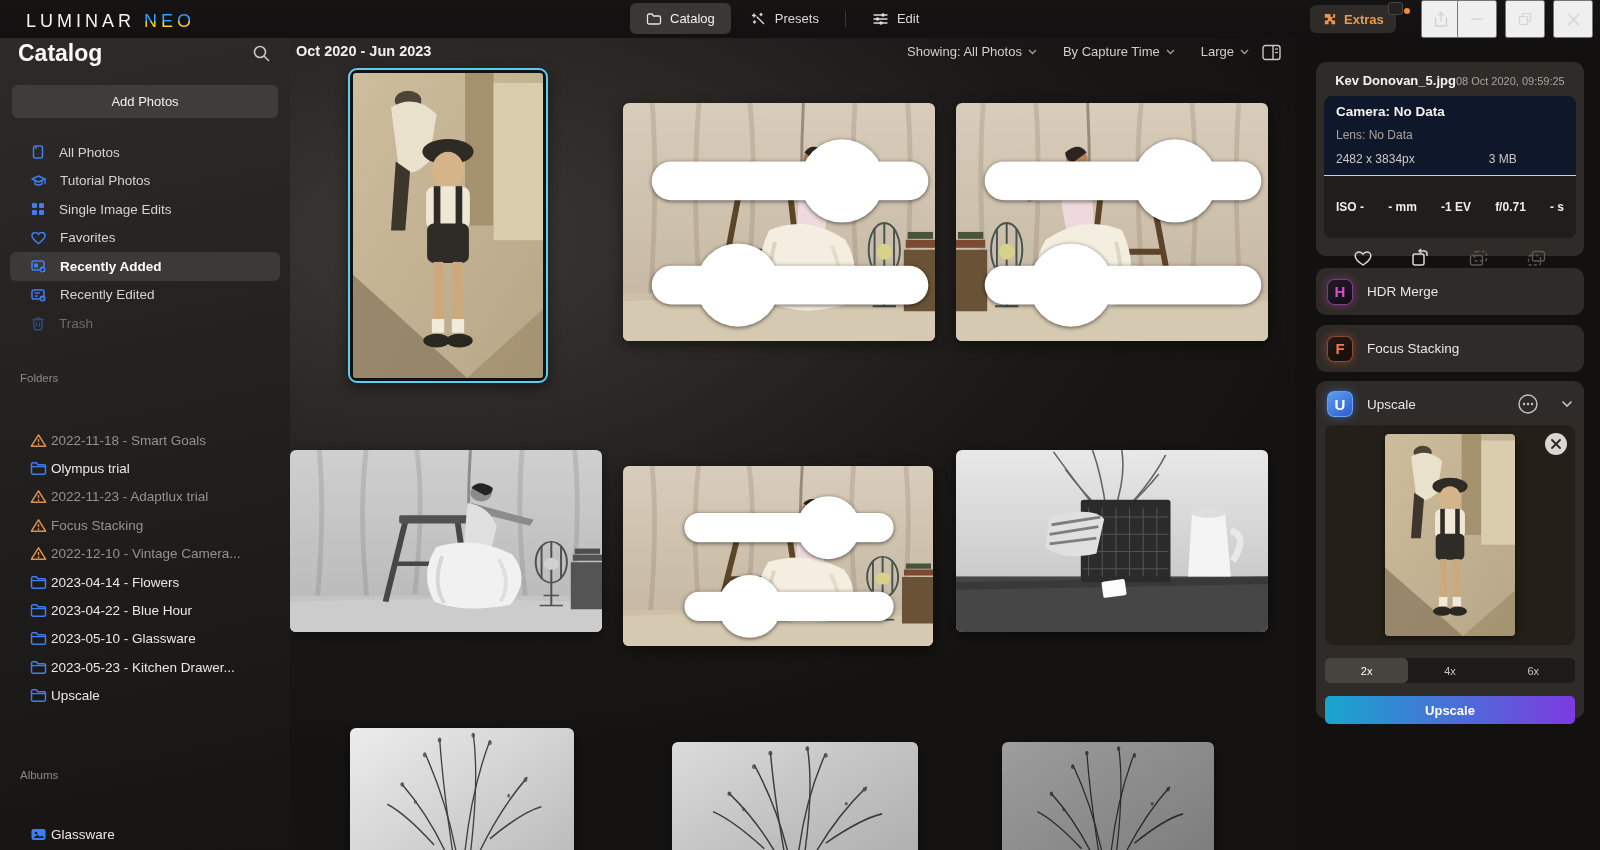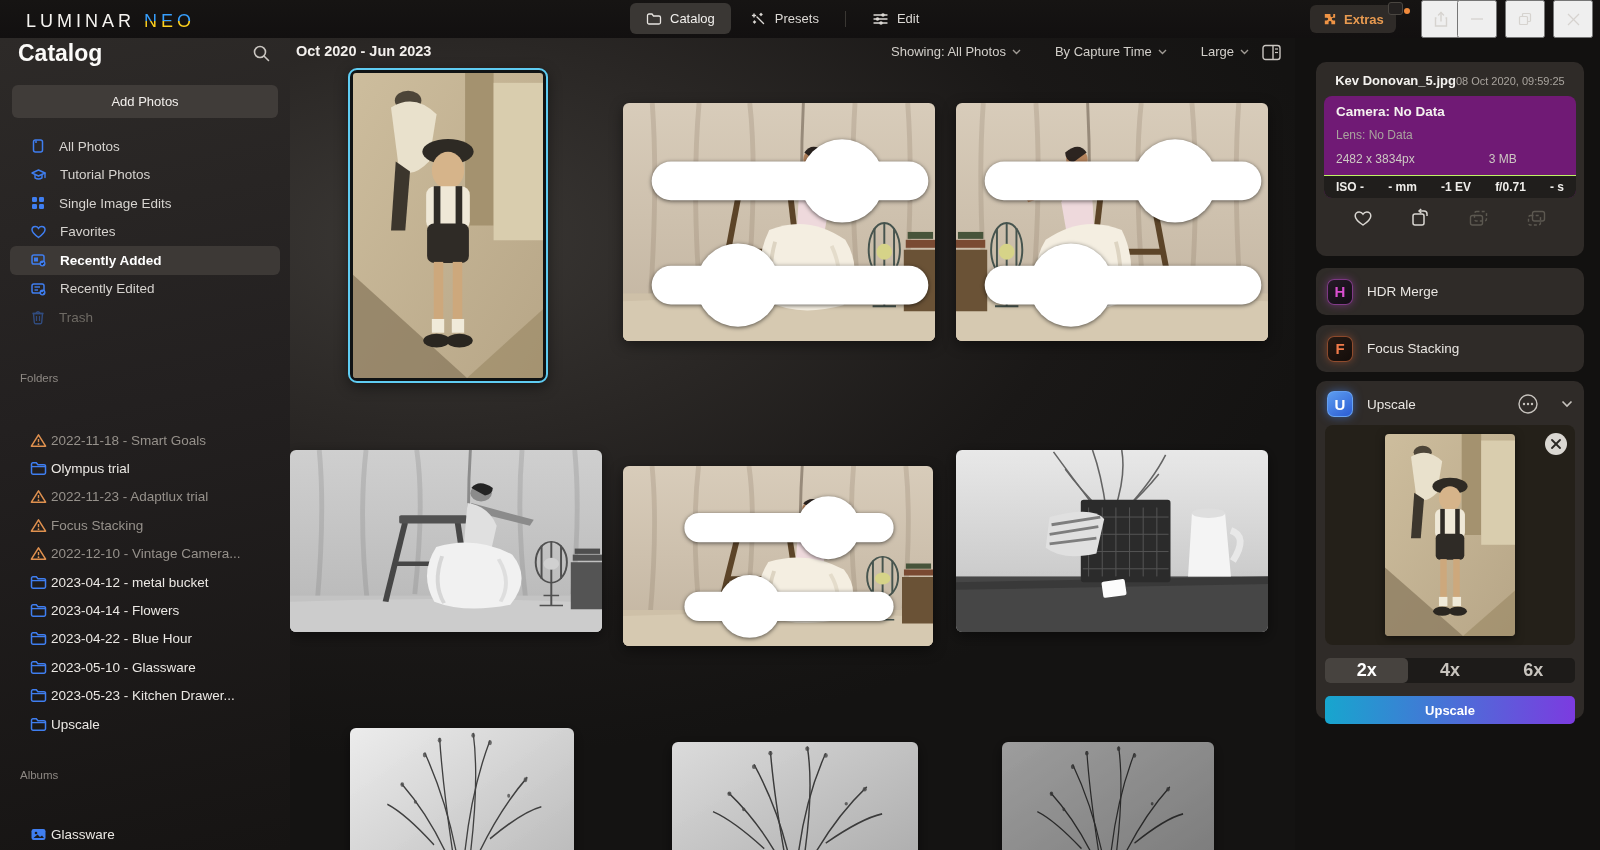--- a/index.html
+++ b/index.html
@@ -30,69 +30,69 @@
                 border-radius:50%; background:#f08a3c; }
 
   
   .sidebar { position:absolute; left:0; top:38px; width:290px; height:812px;
              background:linear-gradient(168deg,#2d2a28 0%,#232020 45%,#161413 100%); z-index:10; }
   .cat-title { position:absolute; left:18px; top:2px; font-size:23px; font-weight:bold; color:#fbfaf8; }
   .search-ic { position:absolute; left:252px; top:6px; }
   .addbtn { position:absolute; left:12px; top:47px; width:266px; height:33px;
             background:#403c39; border-radius:6px; border:none; color:#f2efec;
             font-size:13px; font-family:inherit; cursor:pointer; }
-  .navlist { position:absolute; left:10px; top:94px; width:270px; }
+  .navlist { position:absolute; left:10px; top:100px; width:270px; }
   .navitem { display:flex; align-items:center; gap:13px; height:28.5px; padding-left:20px;
              border-radius:6px; font-size:13.5px; color:#d6d3cf; cursor:pointer; }
   .navitem.selected { background:#3d3936; color:#ffffff; font-weight:bold; }
   .navitem.disabled { color:#6e6a64; }
   .navitem.disabled svg { opacity:.45; }
   .sec-header { position:absolute; left:20px; font-size:11.5px; color:#8d8883; }
   .folderlist { position:absolute; left:10px; top:388px; width:276px; }
   .folderitem { display:flex; align-items:center; gap:4px; height:28.4px; padding-left:20px;
                 font-size:13.5px; color:#ebe8e4; cursor:pointer; white-space:nowrap; }
   .folderitem.warn { color:#96918b; }
   .albumitem { position:absolute; left:10px; top:782px; width:270px; }
 
   
   .content { position:absolute; left:290px; top:38px; width:1005px; height:812px;
              background:radial-gradient(900px 520px at 140px 200px,#3b3835 0%,#2a2725 38%,#1a1817 72%,#141312 100%); }
   .daterange { position:absolute; left:6px; top:5px; font-size:14.5px; font-weight:bold; color:#f2efec; }
   .gridbar { position:absolute; right:46px; top:6px; display:flex; align-items:center; gap:26px;
              font-size:13px; color:#d2cfca; }
-  .dropdown { display:flex; align-items:center; gap:6px; cursor:pointer;margin-left:8px; }
+  .dropdown { display:flex; align-items:center; gap:6px; cursor:pointer; }
   .paneltoggle { position:absolute; right:14px; top:6px; cursor:pointer; }
   .vscroll { position:absolute; left:1006px; top:32px; width:5px; height:92px;
              border-radius:3px; background:#5c5853; }
 
   .photo { position:absolute; border-radius:6px; overflow:hidden; cursor:pointer;
            box-shadow:0 4px 14px rgba(0,0,0,.45); }
   .photo svg { display:block; width:100%; height:100%; }
   .photo.sel { border:2px solid #5fccf2; border-radius:9px; padding:3px; background:#101314; }
   .photo.sel svg { border-radius:3px; }
   .bw { filter:grayscale(1) contrast(1.02); }
   .ebadge { position:absolute; left:11px; top:11px; width:21px; height:17px; z-index:3;
             filter:drop-shadow(0 1px 2px rgba(0,0,0,.6)); }
 
   
   .inspector { position:absolute; left:1295px; top:38px; width:305px; height:812px; background:#121110; }
   .card { position:absolute; left:21px; width:268px; background:#2f2b28; border-radius:10px; }
   .infocard { top:24px; height:194px; }
   .fnrow { display:flex; align-items:baseline; justify-content:center; padding:11px 12px 8px 12px; }
   .fname { font-size:13px; font-weight:bold; color:#f4f2ef; }
   .fdate { font-size:11px; color:#a9a49e; }
-  .metablock { margin:0 8px; background:#701a75; border-radius:8px; overflow:hidden; }
+  .metablock { margin:0 8px; background:#0f172a; border-radius:8px; overflow:hidden; }
   .metarow { padding:8px 12px 0 12px; }
   .m-camera { font-size:13.5px; font-weight:bold; color:#f4f2ef; }
   .m-lens { font-size:12px; color:#a9a49e; padding-top:9px; }
   .m-dims { display:flex; font-size:12px; color:#cdc9c3; padding:10px 12px 9px 12px;
             border-bottom:1px solid #bef264; }
   .m-dims span:last-child { margin-left:74px; }
   .isorow { display:flex; justify-content:space-between; background:#201e1c;
-            padding:4px 12px; font-size:12px; font-weight:bold; color:#efedea; }
+            padding:24px 12px; font-size:12px; font-weight:bold; color:#efedea; }
   .actrow { display:flex; justify-content:space-around; align-items:center; padding:10px 18px 0 18px; }
   .actbtn { background:none; border:none; cursor:pointer; padding:0; }
   .toolcard { height:47px; display:flex; align-items:center; gap:14px; padding:0 11px; cursor:pointer; }
   .hdrcard { top:230px; } .focuscard { top:287px; }
   .glyphbadge { width:26px; height:26px; border-radius:7px; background:#16130f;
                 display:flex; align-items:center; justify-content:center;
                 font-size:15px; font-weight:bold; }
   .g-hdr { color:#d94fd0; border:1px solid rgba(210,90,220,.55); box-shadow:0 0 9px rgba(200,70,220,.4);
            background:linear-gradient(145deg,#241a26,#120d14); }
   .g-focus { color:#f07a4a; border:1px solid rgba(235,120,70,.55); box-shadow:0 0 9px rgba(235,110,60,.4);
@@ -106,21 +106,21 @@
   .upinset { position:relative; margin:0 9px; height:220px; background:#242019;
              border-radius:8px; display:flex; align-items:center; justify-content:center; }
   .upthumb { width:130px; height:202px; border-radius:4px; overflow:hidden;
              box-shadow:0 2px 8px rgba(0,0,0,.5); }
   .upthumb svg { display:block; width:100%; height:100%; }
   .upclose { position:absolute; right:8px; top:8px; width:22px; height:22px; border-radius:50%;
              background:#dad7d2; color:#2a2724; border:none; font-size:13px; font-weight:bold;
              display:flex; align-items:center; justify-content:center; cursor:pointer; }
   .scalerow { display:flex; margin:13px 9px 0 9px; height:25px; background:#1d1b19; border-radius:5px; }
   .scaleopt { flex:1; display:flex; align-items:center; justify-content:center;
-              font-size:18px; font-weight:bold; color:#c8c4be; border-radius:5px; cursor:pointer; }
+              font-size:11px; font-weight:normal; color:#c8c4be; border-radius:5px; cursor:pointer; }
   .scaleopt.on { background:#47433f; color:#ffffff; }
   .upbtn { display:block; margin:13px 9px 0 9px; width:250px; height:28px; border:none;
            border-radius:5px; background:linear-gradient(90deg,#17a6ce,#7c3be0);
            color:#fff; font-size:13px; font-weight:bold; font-family:inherit; cursor:pointer; }
 </style>
 </head>
 <body>
 
 <svg width="0" height="0" style="position:absolute">
   <defs>
@@ -464,27 +464,20 @@
             <line x1="8.5" y1="6" x2="8.5" y2="9.2" stroke="#e0914f" stroke-width="1.4"></line>
             <circle cx="8.5" cy="11.2" r=".9" fill="#e0914f"></circle>
           </svg>
         <span>2022-12-10 - Vintage Camera...</span>
       </div>
       <div class="folderitem">
         <svg width="17" height="15" viewBox="0 0 17 15">
             <path d="M1.5 3.2 a1.4 1.4 0 0 1 1.4-1.4 h3.4 l1.6 1.9 h6.2 a1.4 1.4 0 0 1 1.4 1.4 v6.7 a1.4 1.4 0 0 1 -1.4 1.4 H2.9 a1.4 1.4 0 0 1 -1.4 -1.4 Z" fill="none" stroke="#3f7ef0" stroke-width="1.5"></path>
             <line x1="1.5" y1="5.6" x2="15.5" y2="5.6" stroke="#3f7ef0" stroke-width="1.3"></line>
           </svg>
-        <span>2023-04-12 - metal bucket</span>
-      </div>
-      <div class="folderitem">
-        <svg width="17" height="15" viewBox="0 0 17 15">
-            <path d="M1.5 3.2 a1.4 1.4 0 0 1 1.4-1.4 h3.4 l1.6 1.9 h6.2 a1.4 1.4 0 0 1 1.4 1.4 v6.7 a1.4 1.4 0 0 1 -1.4 1.4 H2.9 a1.4 1.4 0 0 1 -1.4 -1.4 Z" fill="none" stroke="#3f7ef0" stroke-width="1.5"></path>
-            <line x1="1.5" y1="5.6" x2="15.5" y2="5.6" stroke="#3f7ef0" stroke-width="1.3"></line>
-          </svg>
         <span>2023-04-14 - Flowers</span>
       </div>
       <div class="folderitem">
         <svg width="17" height="15" viewBox="0 0 17 15">
             <path d="M1.5 3.2 a1.4 1.4 0 0 1 1.4-1.4 h3.4 l1.6 1.9 h6.2 a1.4 1.4 0 0 1 1.4 1.4 v6.7 a1.4 1.4 0 0 1 -1.4 1.4 H2.9 a1.4 1.4 0 0 1 -1.4 -1.4 Z" fill="none" stroke="#3f7ef0" stroke-width="1.5"></path>
             <line x1="1.5" y1="5.6" x2="15.5" y2="5.6" stroke="#3f7ef0" stroke-width="1.3"></line>
           </svg>
         <span>2023-04-22 - Blue Hour</span>
       </div>
       <div class="folderitem">

